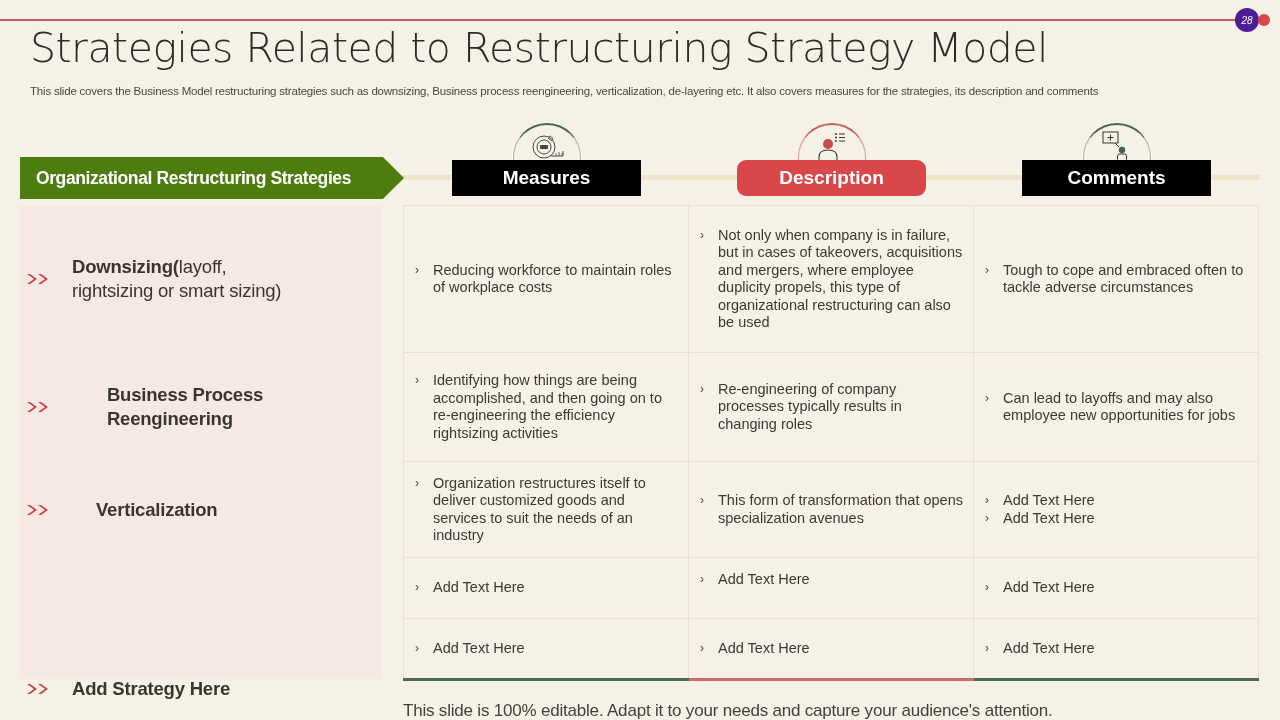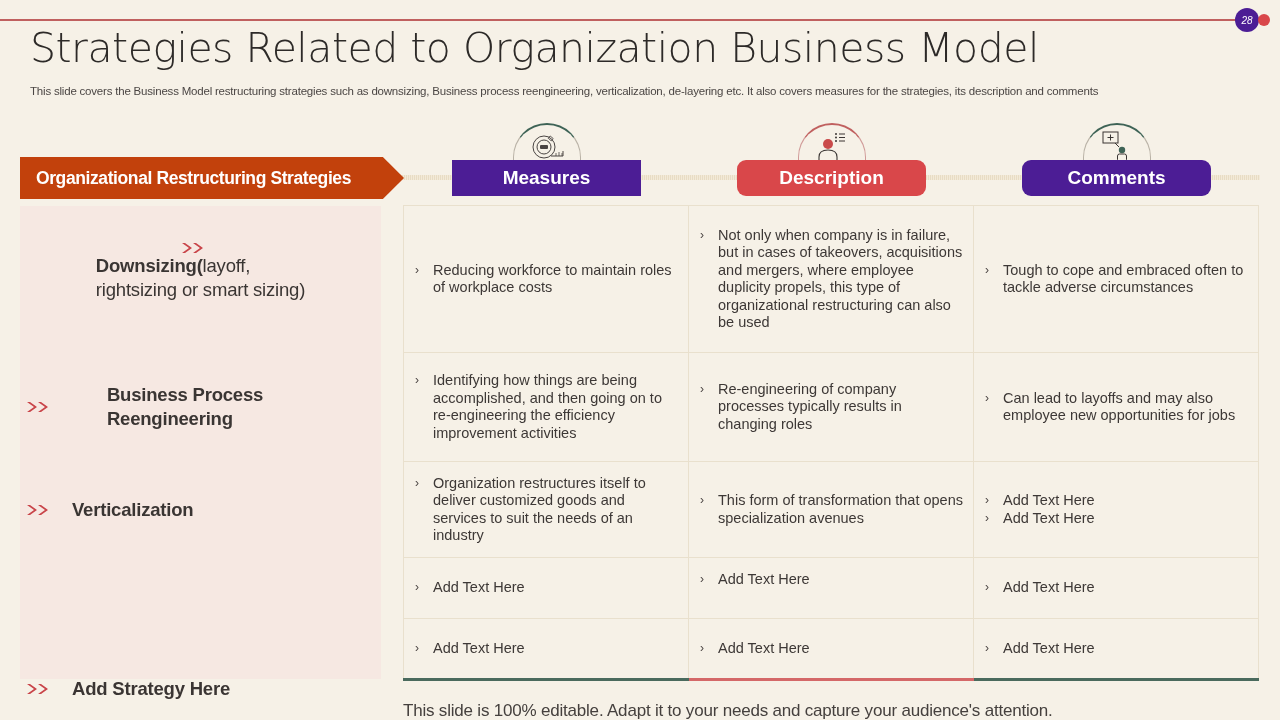--- a/index.html
+++ b/index.html
@@ -35,31 +35,31 @@
     white-space: nowrap;
   }
 
   
   .header-dotline {
     position: absolute; left: 400px; top: 175px; width: 860px; height: 5px;
     background: repeating-linear-gradient(90deg, #e8dcc4 0 1px, #f3ead8 1px 2px);
   }
   .strat-header {
     position: absolute; left: 20px; top: 157px; width: 384px; height: 42px;
-    background: #c2410c; color: #fff;
+    background: #4d7c0f; color: #fff;
     clip-path: polygon(0 0, 94.5% 0, 100% 50%, 94.5% 100%, 0 100%);
     font-size: 17.5px; font-weight: bold; letter-spacing: -0.4px;
     display: flex; align-items: center; padding-left: 16px;
   }
   .col-header {
     position: absolute; top: 160px; width: 189px; height: 36px;
     color: #fff; font-size: 19px; font-weight: bold;
     display: flex; align-items: center; justify-content: center;
   }
-  .col-header.green { background: #4c1d95; }
+  .col-header.green { background: #000000; }
   .col-header.red { background: #d9474a; border-radius: 9px; }
   .icon-arc {
     position: absolute; top: 123px; width: 68px; height: 40px;
     border-top: 2px solid; border-radius: 34px 34px 0 0;
     border-left: 1px solid; border-right: 1px solid;
     display: flex; justify-content: center; align-items: flex-end;
   }
   .icon-arc.green { border-color: #3e6356; border-left-color: #b9b2a6; border-right-color: #b9b2a6; }
   .icon-arc.red { border-color: #c0605f; border-left-color: #d09a98; border-right-color: #d09a98; }
   .icon-arc svg { margin-bottom: 1px; }
@@ -106,21 +106,21 @@
     letter-spacing: -0.2px;
   }
 </style>
 </head>
 <body>
 
 <div class="top-line"></div>
 <div class="page-badge">28</div>
 <div class="page-dot"></div>
 
-<div class="title">Strategies Related to Organization Business Model</div>
+<div class="title">Strategies Related to Restructuring Strategy Model</div>
 <div class="subtitle">This slide covers the Business Model restructuring strategies such as downsizing, Business process reengineering, verticalization, de-layering etc.  It also covers measures for the strategies, its description and comments</div>
 
 <div class="header-dotline"></div>
 <div class="strat-header">Organizational Restructuring Strategies</div>
 
 <div class="icon-arc green" style="left:513px;">
   <svg width="40" height="30" viewBox="0 0 40 30">
     <circle cx="17" cy="15" r="11" fill="none" stroke="#4a4543" stroke-width="1"></circle>
     <circle cx="17" cy="15" r="7" fill="none" stroke="#4a4543" stroke-width="1"></circle>
     <rect x="13" y="13" width="8" height="4" rx="1" fill="#4a4543"></rect>
@@ -144,43 +144,43 @@
     <rect x="6" y="2" width="15" height="11" fill="none" stroke="#3a3533" stroke-width="1"></rect>
     <path d="M13.5 4.5 V10.5 M10.5 7.5 H16.5" stroke="#3a3533" stroke-width="1"></path>
     <path d="M18 13 L22 17" stroke="#3a3533" stroke-width="1"></path>
     <circle cx="25" cy="20" r="3.2" fill="#3e6356"></circle>
     <rect x="20.5" y="24" width="9" height="7.5" rx="2" fill="none" stroke="#3a3533" stroke-width="1"></rect>
   </svg>
 </div>
 
 <div class="col-header green" style="left:452px;">Measures</div>
 <div class="col-header red" style="left:737px;">Description</div>
-<div class="col-header green" style="left:1022px;border-radius:9px;">Comments</div>
+<div class="col-header green" style="left:1022px;">Comments</div>
 
 <div class="strat-panel">
-  <div class="strat-item" style="top:36px;height:40px;flex-direction:column;">
+  <div class="strat-item" style="top:53px;height:40px;">
     <div class="strat-chev">
       <svg width="24" height="12" viewBox="0 0 24 12">
           <path d="M1 1 L8 6 L1 11 L4 11 L11 6 L4 1 Z M12 1 L19 6 L12 11 L15 11 L22 6 L15 1 Z" fill="#c94449"></path>
         </svg>
     </div>
     <div class="strat-label">
       <b>Downsizing</b><b>(</b><span class="light">layoff,</span><br>
       <span class="light">rightsizing or smart sizing)</span>
     </div>
   </div>
   <div class="strat-item" style="top:189px;height:24px;gap:37px;">
     <div class="strat-chev">
       <svg width="24" height="12" viewBox="0 0 24 12">
           <path d="M1 1 L8 6 L1 11 L4 11 L11 6 L4 1 Z M12 1 L19 6 L12 11 L15 11 L22 6 L15 1 Z" fill="#c94449"></path>
         </svg>
     </div>
     <div class="strat-label"><b>Business Process Reengineering</b></div>
   </div>
-  <div class="strat-item" style="top:292px;height:24px;">
+  <div class="strat-item" style="top:292px;height:24px;gap:24px;">
     <div class="strat-chev">
       <svg width="24" height="12" viewBox="0 0 24 12">
           <path d="M1 1 L8 6 L1 11 L4 11 L11 6 L4 1 Z M12 1 L19 6 L12 11 L15 11 L22 6 L15 1 Z" fill="#c94449"></path>
         </svg>
     </div>
     <div class="strat-label"><b>Verticalization</b></div>
   </div>
   <div class="strat-item" style="top:431px;height:24px;margin-top:40px;">
     <div class="strat-chev">
       <svg width="24" height="12" viewBox="0 0 24 12">
@@ -208,21 +208,21 @@
   <div class="cell" style="left:570px;top:0;width:285px;height:147px;">
     <div class="bullet">
         <span class="gt">›</span>
         <span>Tough to cope and embraced often to tackle adverse circumstances</span>
       </div>
   </div>
 
   <div class="cell" style="left:0;top:147px;width:285px;height:109px;">
     <div class="bullet">
         <span class="gt">›</span>
-        <span>Identifying  how things are being accomplished, and then going on to re-engineering the efficiency improvement activities</span>
+        <span>Identifying  how things are being accomplished, and then going on to re-engineering the efficiency rightsizing activities</span>
       </div>
   </div>
   <div class="cell" style="left:285px;top:147px;width:285px;height:109px;">
     <div class="bullet">
         <span class="gt">›</span>
         <span>Re-engineering of company processes typically results in changing roles</span>
       </div>
   </div>
   <div class="cell" style="left:570px;top:147px;width:285px;height:109px;">
     <div class="bullet">

